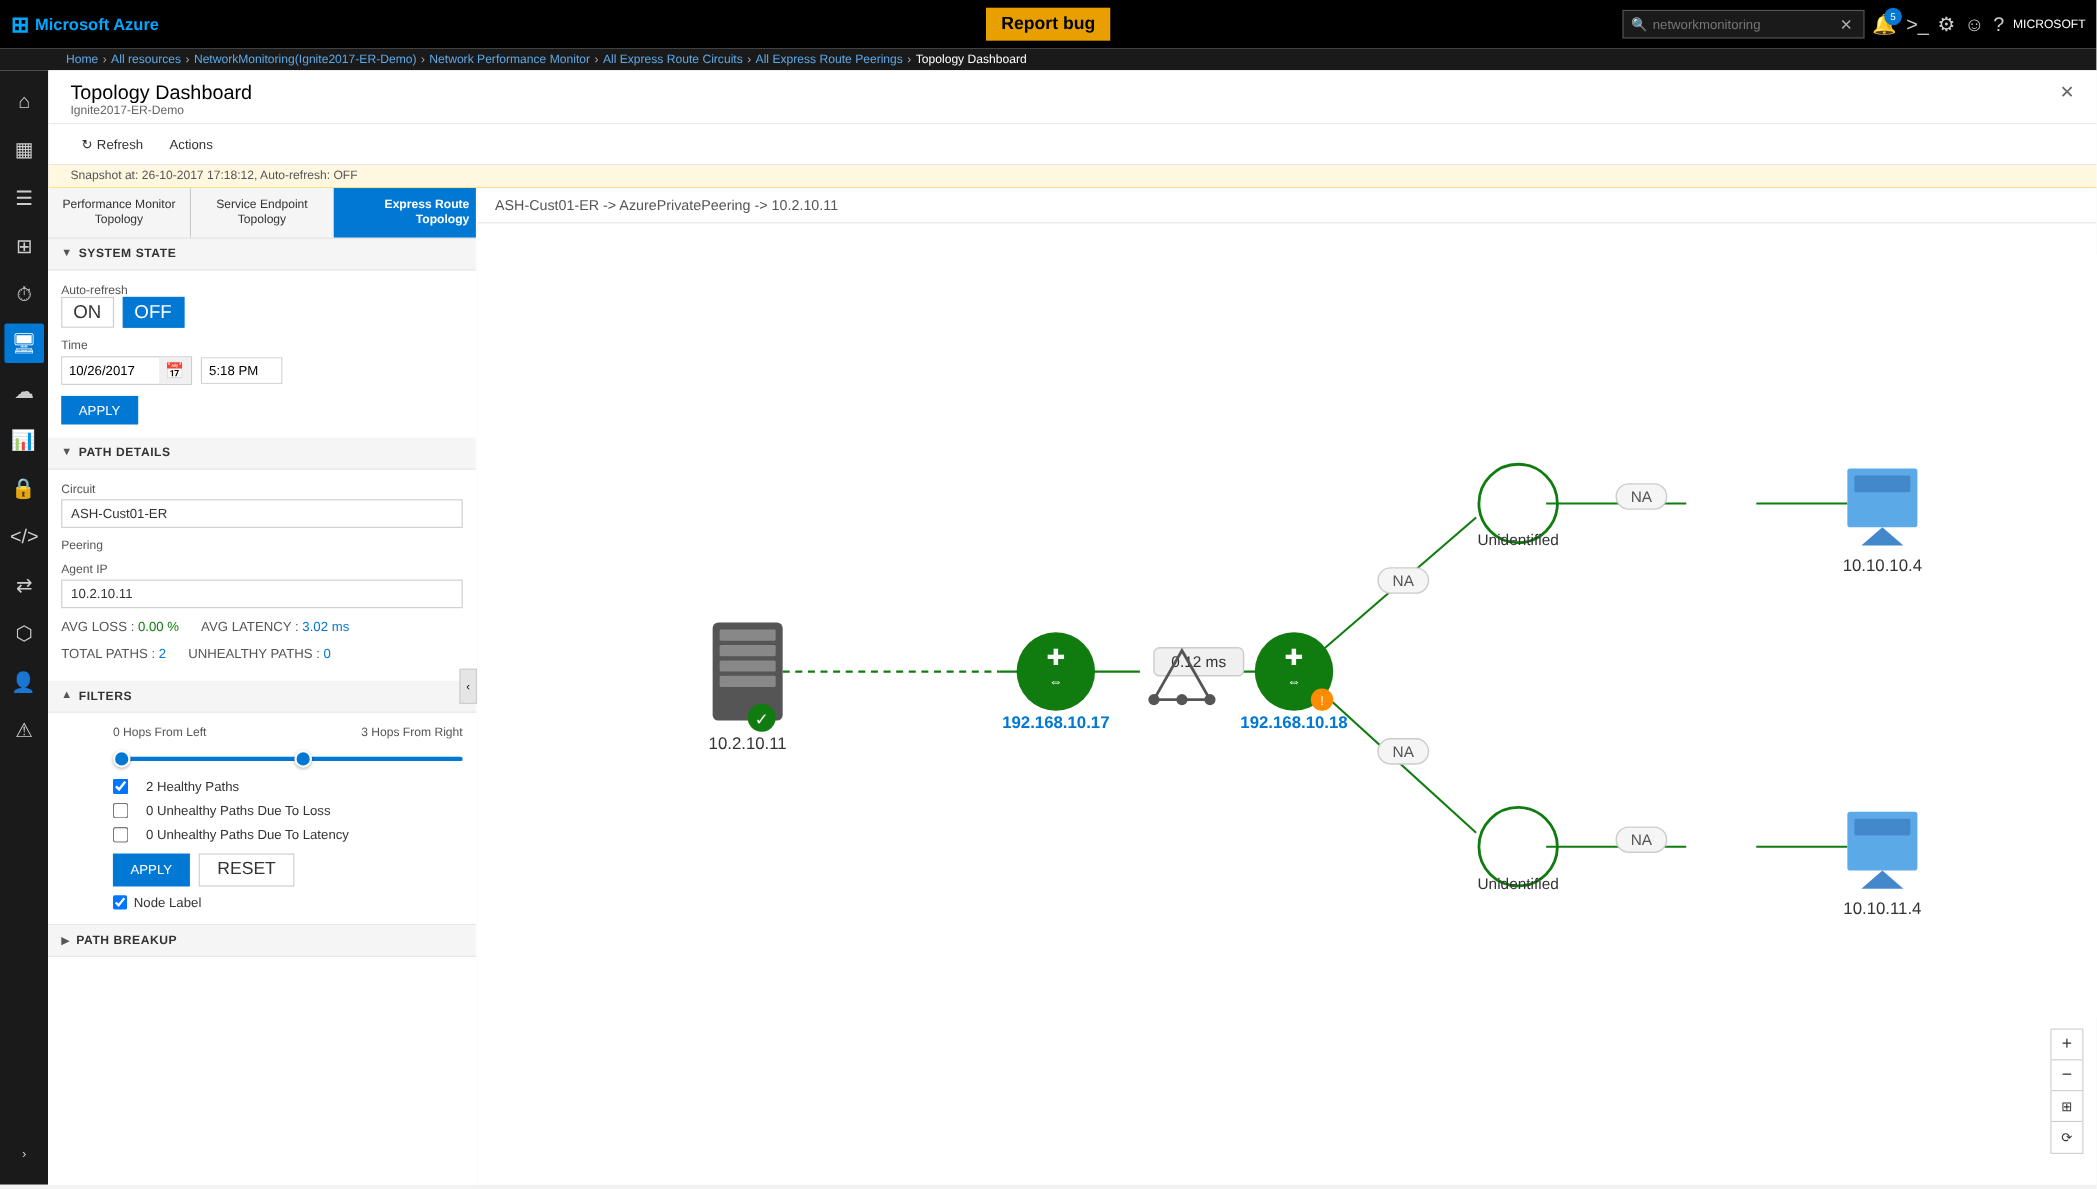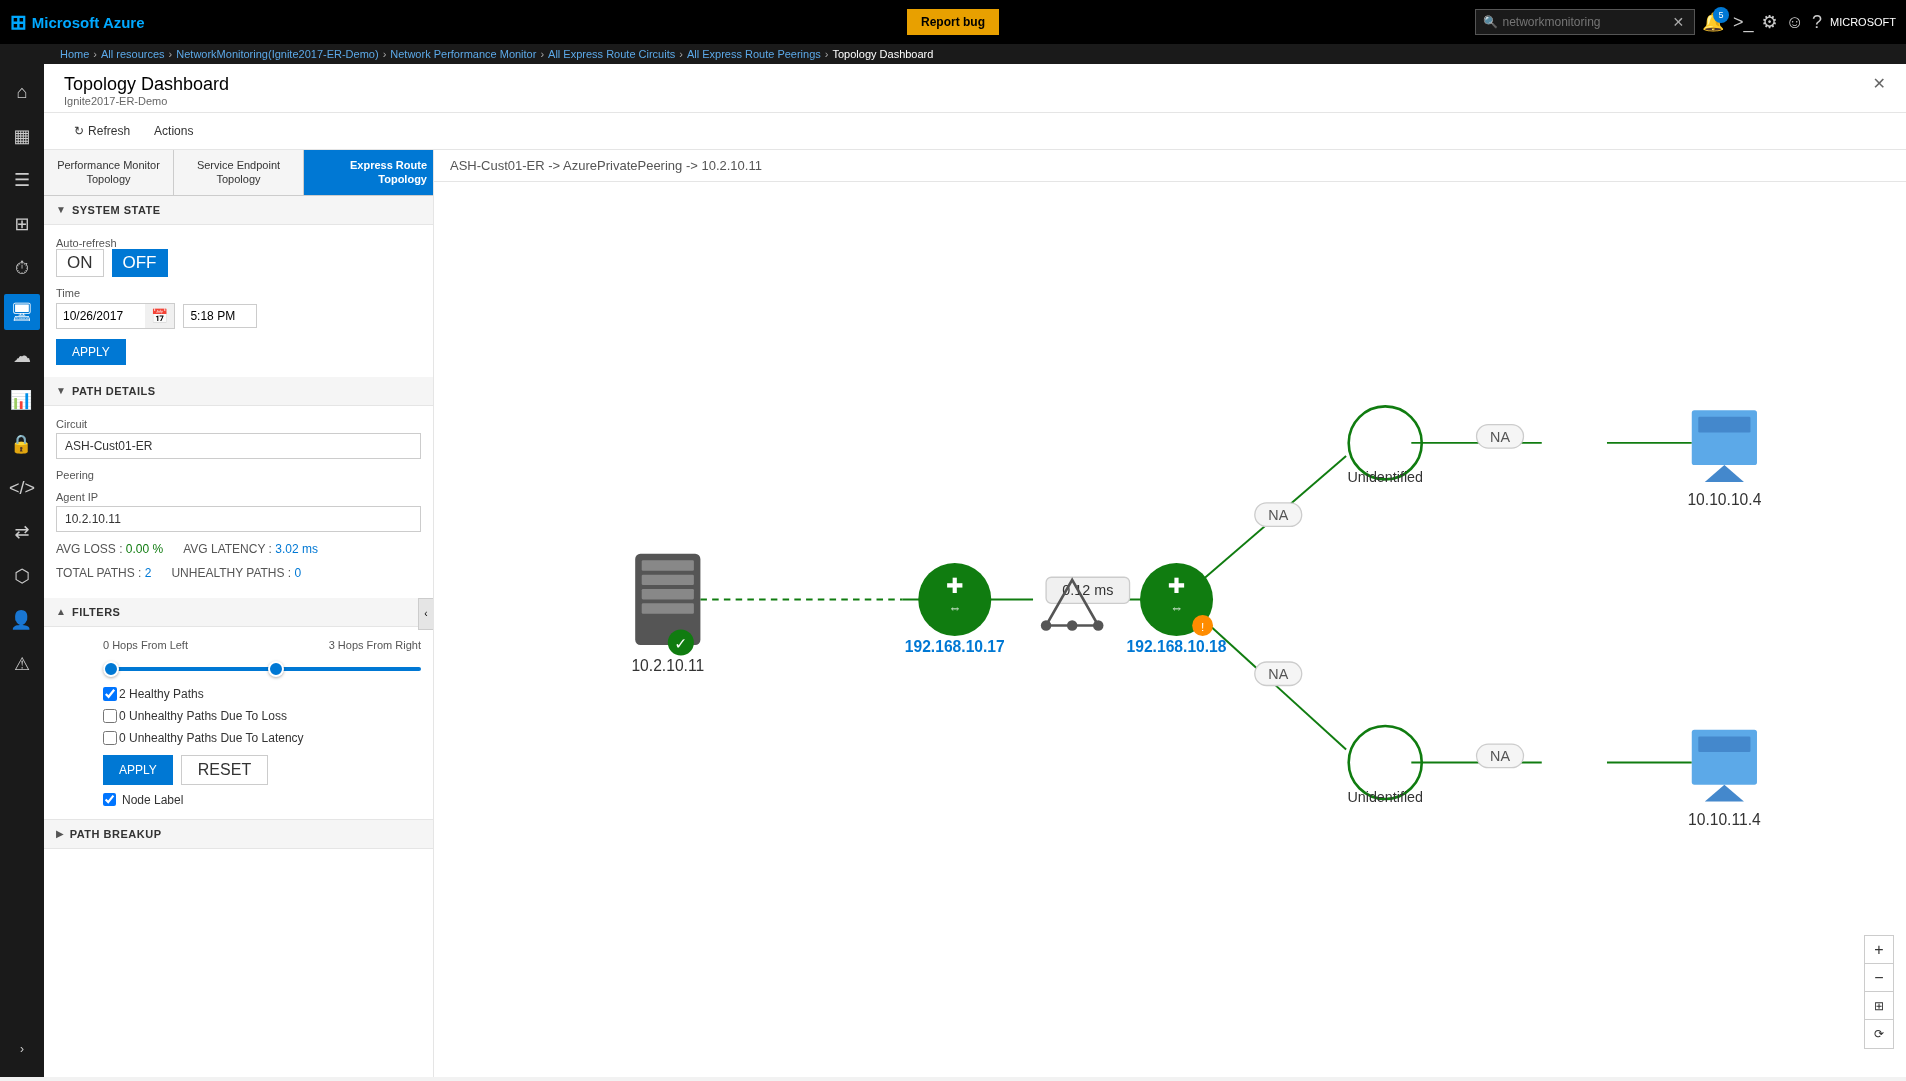--- a/index.html
+++ b/index.html
@@ -21,21 +21,21 @@
       display: flex;
       align-items: center;
       gap: 5px;
     }
     .report-bug-btn {
       position: absolute;
       left: 50%;
       transform: translateX(-50%);
       background: #e8a000;
       color: #000;
-      font-size: 12px;
+      font-size: 16px;
       font-weight: 600;
       padding: 6px 14px;
       border: none;
       cursor: pointer;
     }
     .top-bar-right {
       margin-left: auto;
       display: flex;
       align-items: center;
       gap: 8px;
@@ -339,21 +339,21 @@
       position: absolute;
       top: 50%;
       transform: translateY(-50%);
       cursor: pointer;
       border: 2px solid #fff;
       box-shadow: 0 1px 3px rgba(0,0,0,0.3);
     }
     .slider-thumb.left { left: 0; }
     .slider-thumb.right { left: 52%; }
 
-    .checkbox-row { display: flex; align-items: center; gap: 2px; margin-bottom: 8px; }
+    .checkbox-row { display: flex; align-items: center; gap: 16px; margin-bottom: 8px; }
     .checkbox-row input[type="checkbox"] { width: 14px; height: 14px; }
     .checkbox-label { font-size: 12px; color: #333; }
 
     .filter-btns { display: flex; gap: 8px; margin-top: 10px; }
     .filter-apply-btn {
       background: #0078d4;
       color: #fff;
       border: none;
       padding: 5px 16px;
       font-size: 12px;
@@ -503,20 +503,23 @@
     <div class="toolbar">
       <button class="toolbar-btn">
         <span>↻</span>
         <span>Refresh</span>
       </button>
       <button class="toolbar-btn">
         <span>Actions</span>
       </button>
     </div>
 
+    <div class="snapshot-bar">
+      <span>Snapshot at: 26-10-2017 17:18:12, Auto-refresh: OFF</span>
+    </div>
 
     <div class="dashboard-body">
 
       <div class="left-panel">
 
         <div class="tabs-row">
           <div class="tab-item">Performance Monitor Topology</div>
           <div class="tab-item">Service Endpoint Topology</div>
           <div class="tab-item active">Express Route Topology</div>
         </div>

